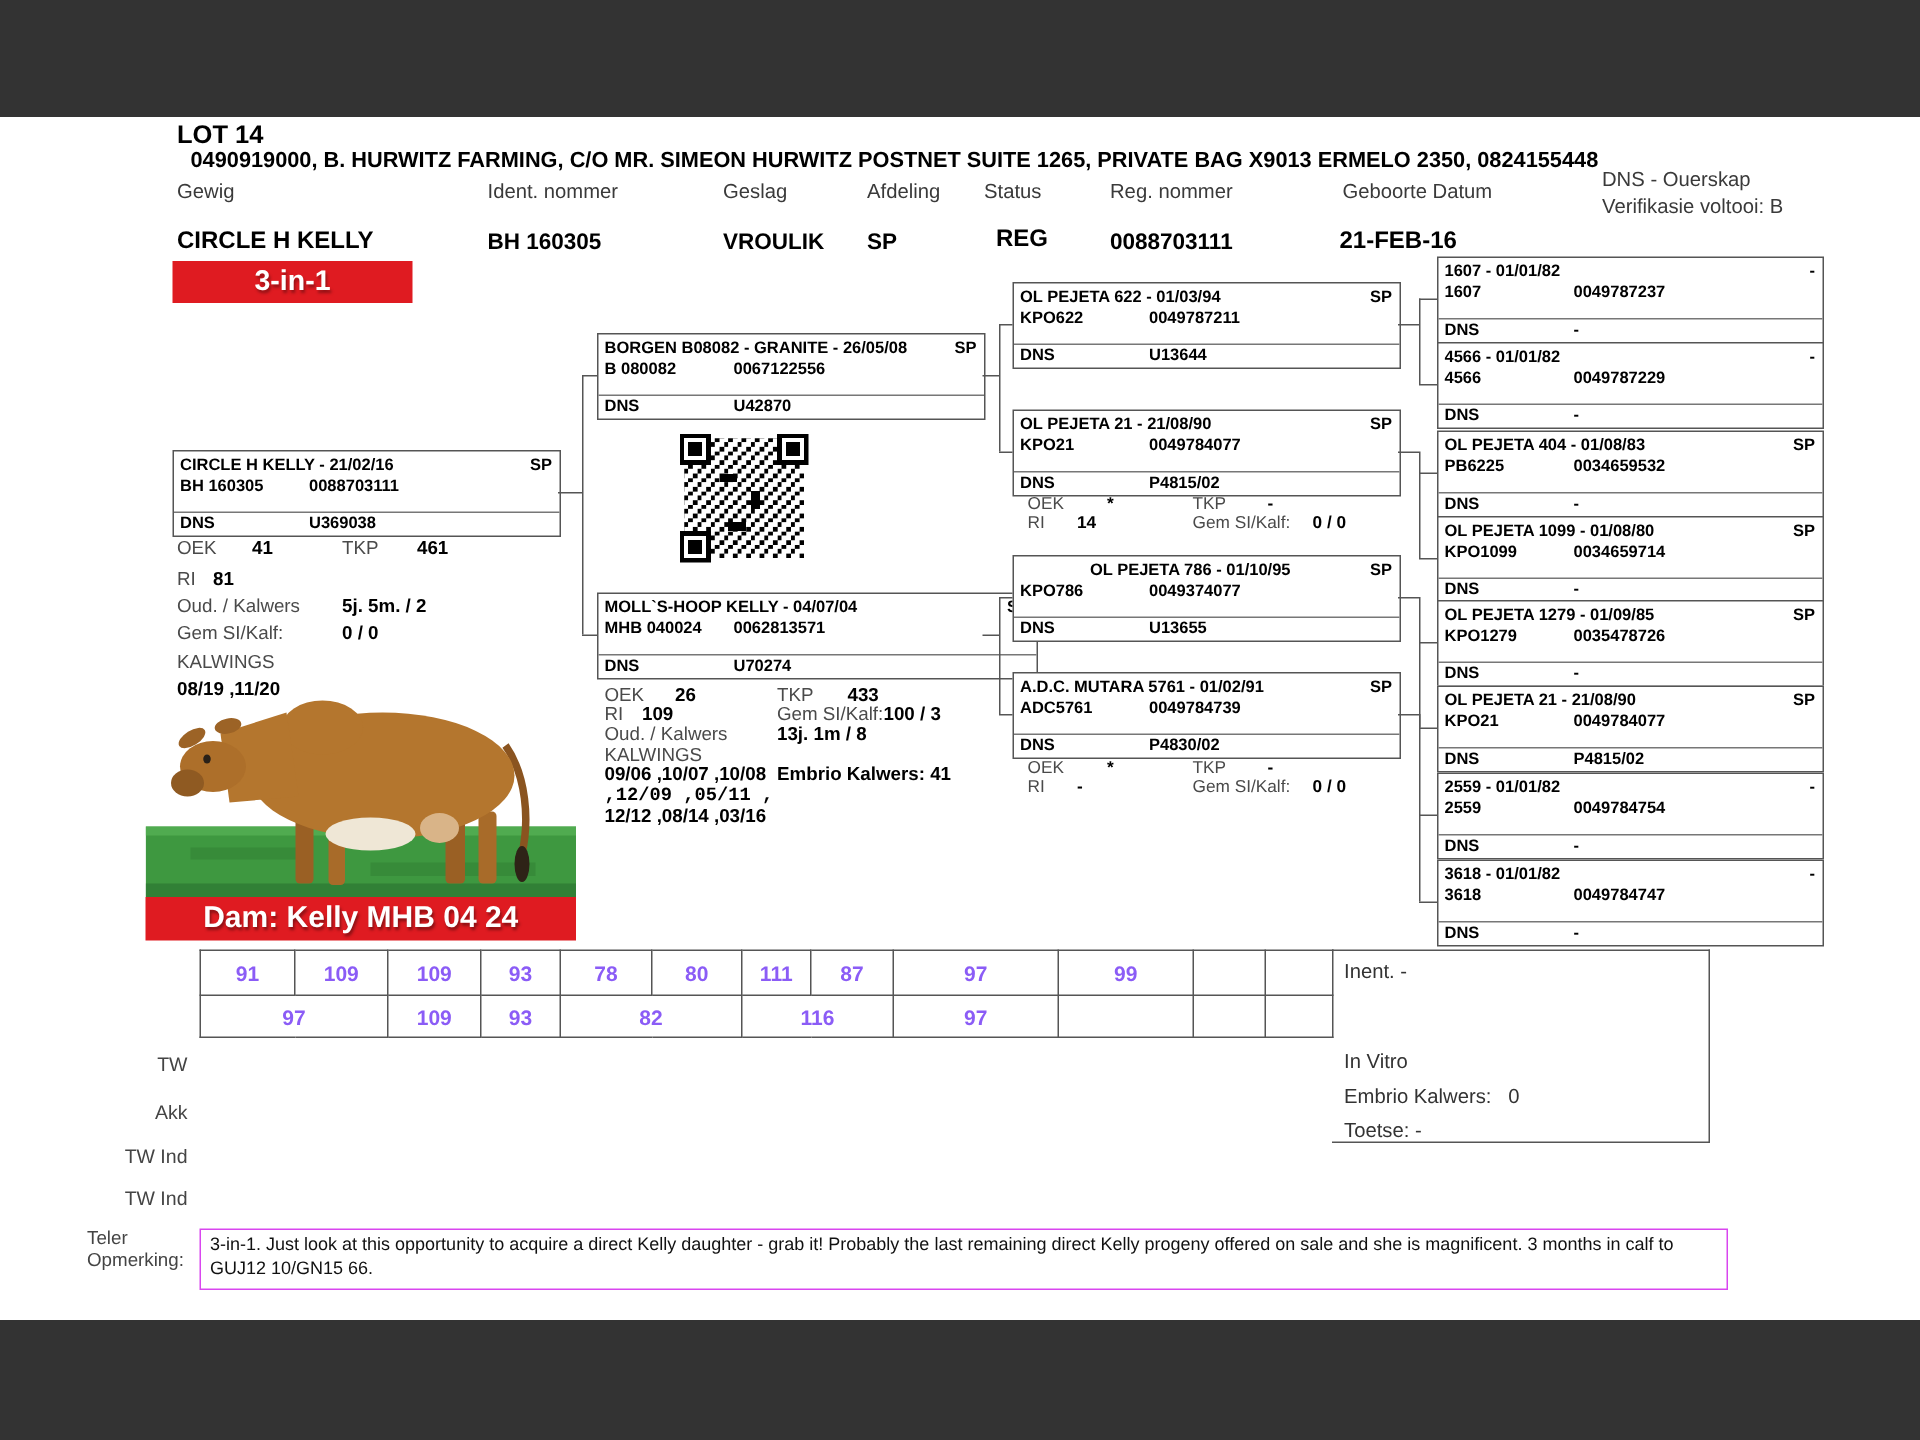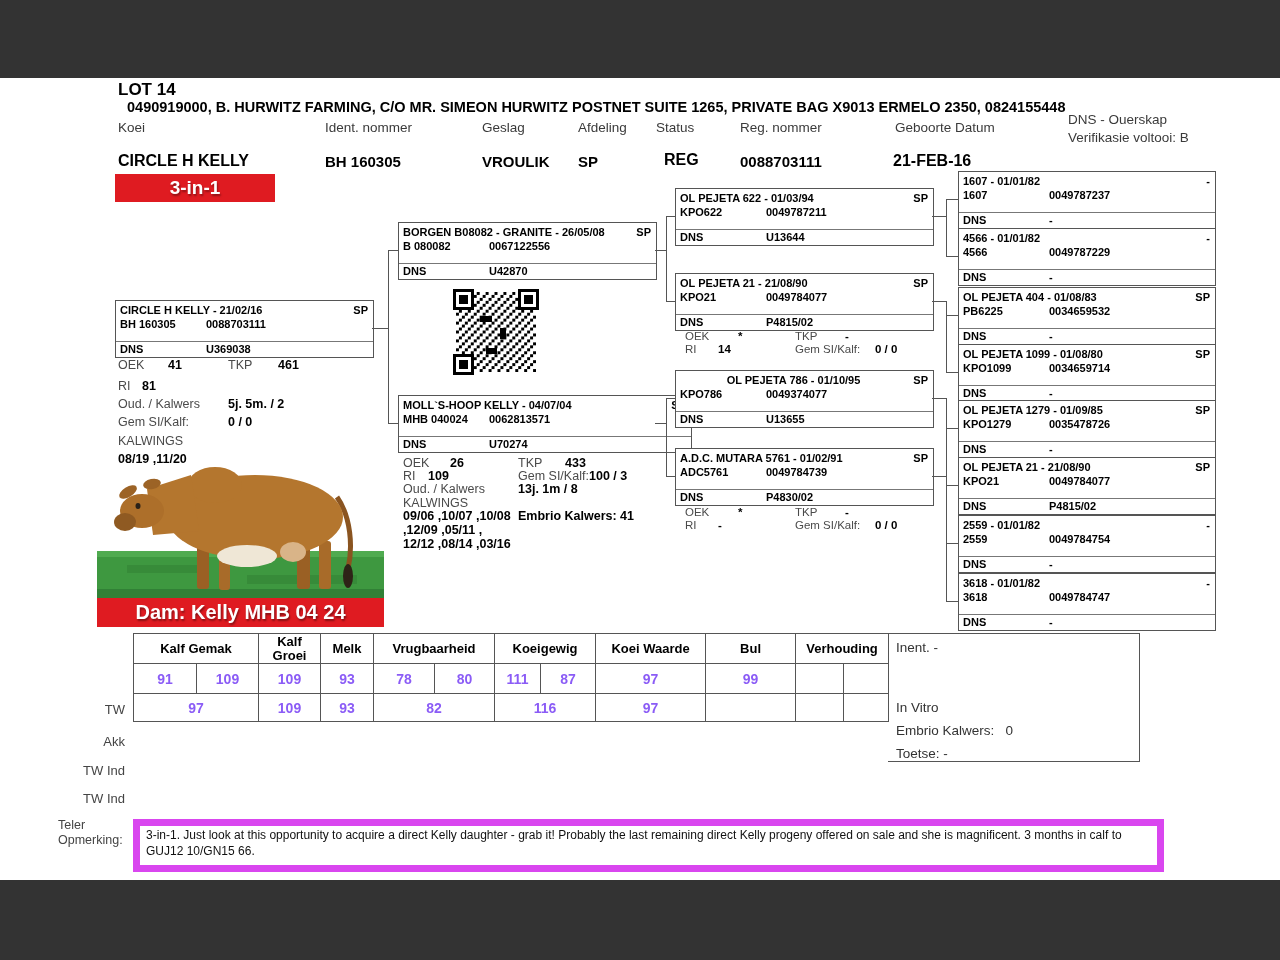--- a/index.html
+++ b/index.html
@@ -30,32 +30,32 @@
   .dambanner{position:absolute;left:97px;top:598px;width:287px;height:29px;background:#df1b21;color:#fff;font-weight:bold;font-size:20px;text-align:center;line-height:29px;text-shadow:1px 2px 2px rgba(0,0,0,.4);}
   
   table.bv{position:absolute;left:133px;top:633px;border-collapse:collapse;table-layout:fixed;width:755px;}
   table.bv th,table.bv td{border:1px solid #555;text-align:center;vertical-align:middle;padding:0;overflow:hidden;}
   table.bv th{font-size:13px;font-weight:bold;color:#000;line-height:1.05;}
   table.bv td{font-size:14px;color:#222;}
   tr.boldrow td{font-weight:bold;color:#8b5cf6;}
   .rowlabel{position:absolute;width:70px;text-align:right;font-size:13px;color:#444;white-space:nowrap;}
   .sidepanel{position:absolute;left:888px;top:633px;width:251px;height:127px;border:1px solid #555;border-left:none;}
   .sideline{position:absolute;left:8px;font-size:13.5px;color:#333;white-space:nowrap;}
-  .commentbox{position:absolute;left:133px;top:819px;width:1005px;height:35px;border:7px solid #d946ef;font-size:12px;color:#111;padding:2px 6px;line-height:1.3;}
+  .commentbox{position:absolute;left:133px;top:819px;width:1005px;height:35px;border:1px solid #d946ef;font-size:12px;color:#111;padding:2px 6px;line-height:1.3;}
 </style>
 </head>
 <body>
 
 <div class="bar" style="top:0;height:78px;"></div>
 <div class="bar" style="top:880px;height:80px;"></div>
 
 <div class="abs" style="left:118px;top:80px;font-size:17px;font-weight:bold;">LOT 14</div>
 <div class="abs" style="left:127px;top:99px;font-size:14.5px;font-weight:bold;white-space:nowrap;text-align:right;">0490919000, B. HURWITZ FARMING, C/O MR. SIMEON HURWITZ POSTNET SUITE 1265, PRIVATE BAG X9013 ERMELO 2350, 0824155448</div>
 
-<div class="abs lbl" style="left:118px;top:120px;">Koei</div>
+<div class="abs lbl" style="left:118px;top:120px;">Gewig</div>
 <div class="abs lbl" style="left:325px;top:120px;">Ident. nommer</div>
 <div class="abs lbl" style="left:482px;top:120px;">Geslag</div>
 <div class="abs lbl" style="left:578px;top:120px;">Afdeling</div>
 <div class="abs lbl" style="left:656px;top:120px;">Status</div>
 <div class="abs lbl" style="left:740px;top:120px;">Reg. nommer</div>
 <div class="abs lbl" style="left:895px;top:120px;text-align:right;">Geboorte Datum</div>
 <div class="abs lbl" style="left:1068px;top:112px;">DNS - Ouerskap</div>
 <div class="abs lbl" style="left:1068px;top:130px;">Verifikasie voltooi:  B</div>
 
 <div class="abs val" style="left:118px;top:152px;font-size:16px;">CIRCLE H KELLY</div>
@@ -332,21 +332,21 @@
 <div class="abs sv" style="left:565px;top:456px;">433</div>
 <div class="abs sl" style="left:403px;top:469px;">RI</div>
 <div class="abs sv" style="left:428px;top:469px;">109</div>
 <div class="abs sl" style="left:518px;top:469px;">Gem SI/Kalf:</div>
 <div class="abs sv" style="left:589px;top:469px;">100 / 3</div>
 <div class="abs sl" style="left:403px;top:482px;">Oud. / Kalwers</div>
 <div class="abs sv" style="left:518px;top:482px;">13j. 1m  / 8</div>
 <div class="abs sl" style="left:403px;top:496px;">KALWINGS</div>
 <div class="abs sv" style="left:403px;top:509px;">09/06 ,10/07 ,10/08</div>
 <div class="abs sv" style="left:518px;top:509px;">Embrio Kalwers: 41</div>
-<div class="abs sv" style="left:403px;top:523px;">,12/09 ,05/11 ,</div>
+<div class="abs sv" style="left:403px;top:523px;font-family:Liberation Mono, monospace;">,12/09 ,05/11 ,</div>
 <div class="abs sv" style="left:403px;top:537px;">12/12 ,08/14 ,03/16</div>
 
 <div class="abs sl small" style="left:685px;top:330px;">OEK</div>
 <div class="abs sv small" style="left:738px;top:330px;">*</div>
 <div class="abs sl small" style="left:795px;top:330px;">TKP</div>
 <div class="abs sv small" style="left:845px;top:330px;">-</div>
 <div class="abs sl small" style="left:685px;top:343px;">RI</div>
 <div class="abs sv small" style="left:718px;top:343px;">14</div>
 <div class="abs sl small" style="left:795px;top:343px;">Gem SI/Kalf:</div>
 <div class="abs sv small" style="left:875px;top:343px;">0 / 0</div>
@@ -369,30 +369,20 @@
     <col style="width:61px">
       <col style="width:60px">
       <col style="width:46px">
       <col style="width:55px">
     <col style="width:110px">
       <col style="width:90px">
       <col style="width:48px">
       <col style="width:45px">
   </colgroup>
   <thead>
-    <tr style="height:30px;">
-      <th colspan="2">Kalf Gemak</th>
-      <th>Kalf Groei</th>
-      <th>Melk</th>
-      <th colspan="2">Vrugbaarheid</th>
-      <th colspan="2">Koeigewig</th>
-      <th>Koei Waarde</th>
-      <th>Bul</th>
-      <th colspan="2">Verhouding</th>
-    </tr>
   </thead>
   <tbody>
     <tr style="height:30px;" class="boldrow">
       <td>91</td>
         <td>109</td>
       <td>109</td>
         <td>93</td>
       <td>78</td>
         <td>80</td>
       <td>111</td>

